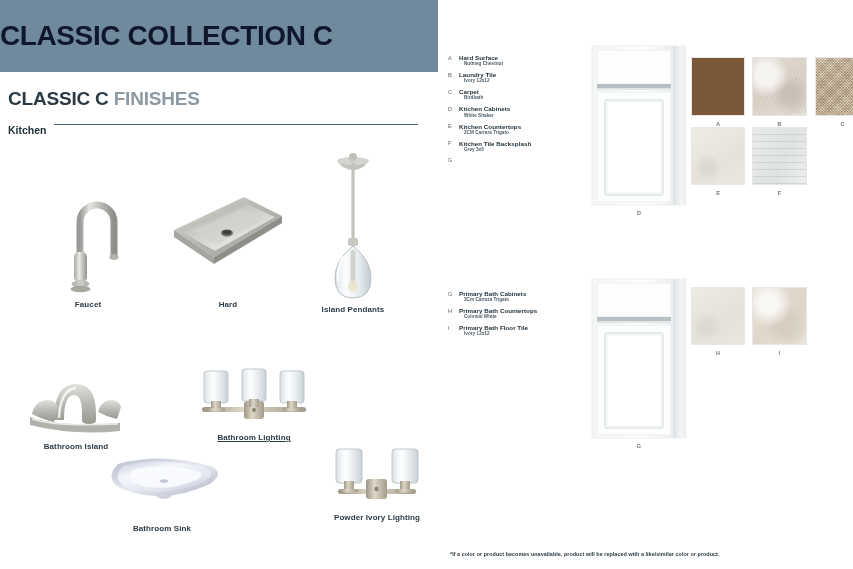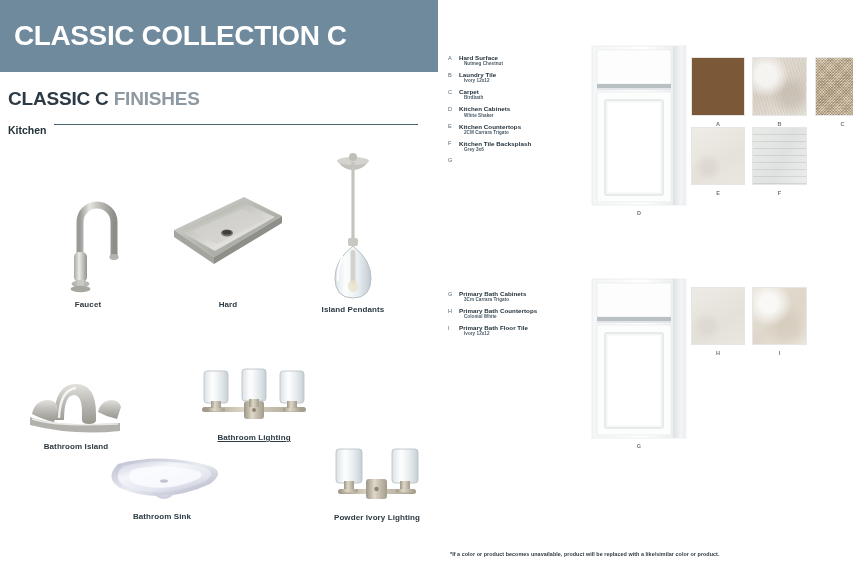--- a/index.html
+++ b/index.html
@@ -15,25 +15,24 @@
   
   .left-col { position: absolute; left: 0; top: 0; width: 438px; height: 569px; }
 
   .header-band {
     position: absolute; left: 0; top: 0;
     width: 438px; height: 72px;
     background: #6f8a9c;
     display: flex; align-items: center;
   }
   .header-title {
-    color: #ffffff;
+    color: #0f172a;
     font-size: 28px;
     font-weight: 700;
     letter-spacing: -0.4px;
-    padding-left: 14px;
     white-space: nowrap;
   }
 
   .section-title {
     position: absolute; left: 8px; top: 88px;
     font-size: 19px; font-weight: 700;
     letter-spacing: -0.2px;
     color: #2b3a44;
     white-space: nowrap;
   }
@@ -68,21 +67,21 @@
   #fx-sink { left: 170px; top: 185px; width: 116px; height: 125px; }
   #fx-sink .flabel { top: 115px; }
   #fx-pendant { left: 305px; top: 150px; width: 96px; height: 170px; }
   #fx-pendant .flabel { top: 155px; }
 
   #fx-bfaucet { left: 26px; top: 362px; width: 100px; height: 92px; }
   #fx-bfaucet .flabel { top: 80px; }
   #fx-blight { left: 196px; top: 365px; width: 116px; height: 82px; }
   #fx-blight .flabel { top: 68px; text-decoration: underline; }
   #fx-bsink { left: 92px; top: 450px; width: 140px; height: 80px; }
-  #fx-bsink .flabel { top: 62px; }
+  #fx-bsink .flabel { top: 74px; }
   #fx-plight { left: 322px; top: 443px; width: 110px; height: 86px; }
   #fx-plight .flabel { top: 70px; }
 
   
   .right-col { position: absolute; left: 438px; top: 0; width: 415px; height: 569px; }
 
   .fin-title {
     position: absolute; left: 12px; top: 20px;
     font-size: 17px; font-weight: 700; letter-spacing: -0.2px;
     color: #2b3a44; white-space: nowrap;

